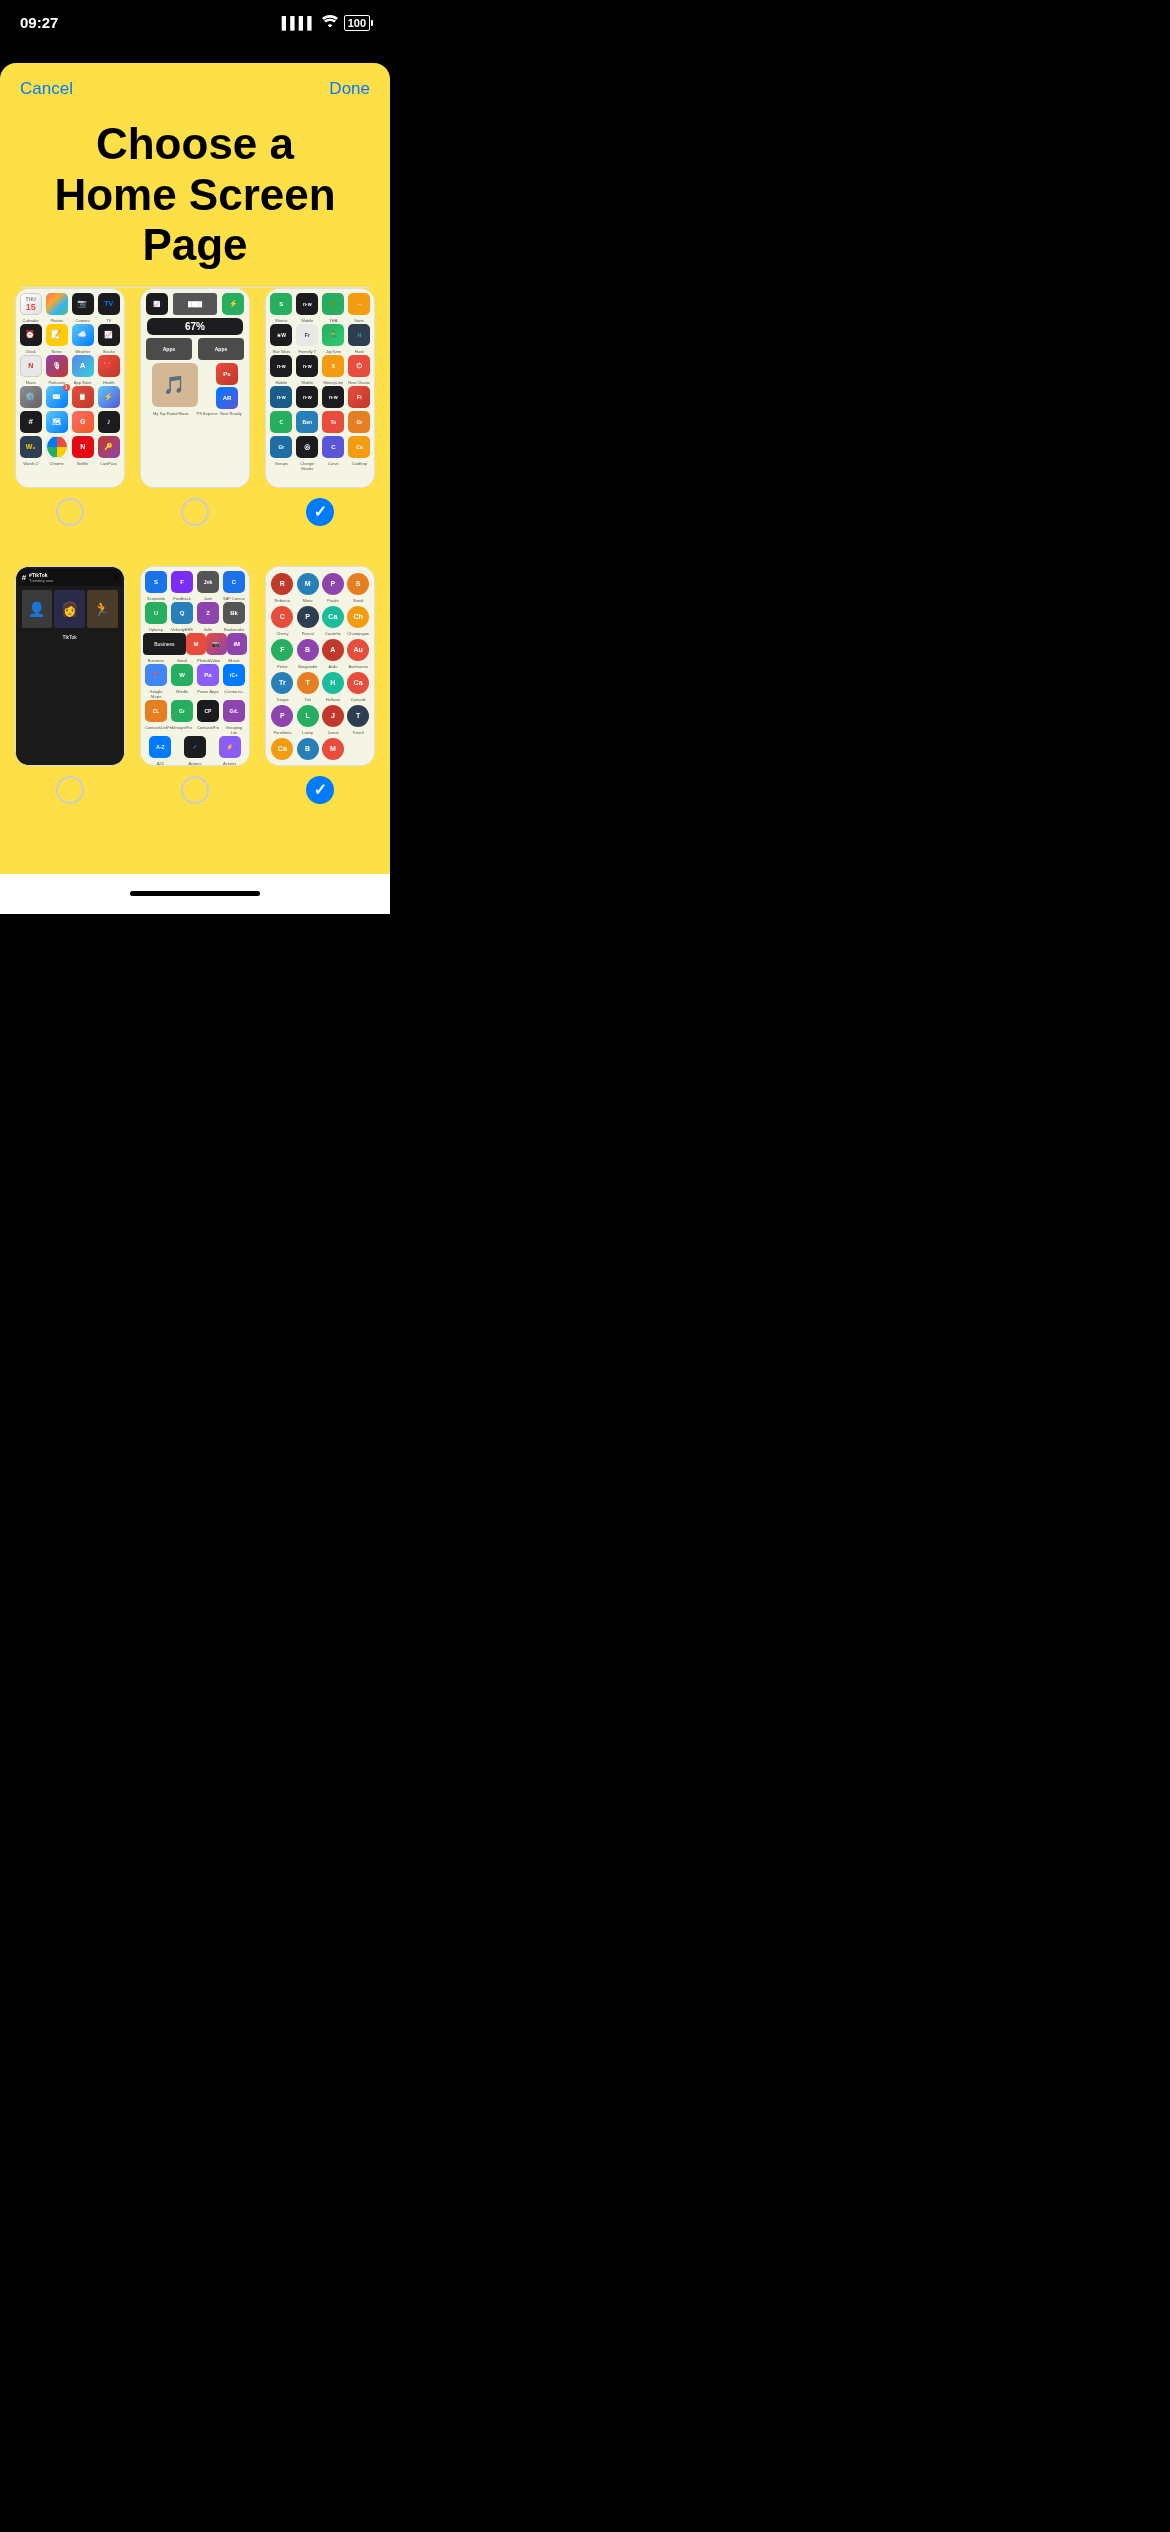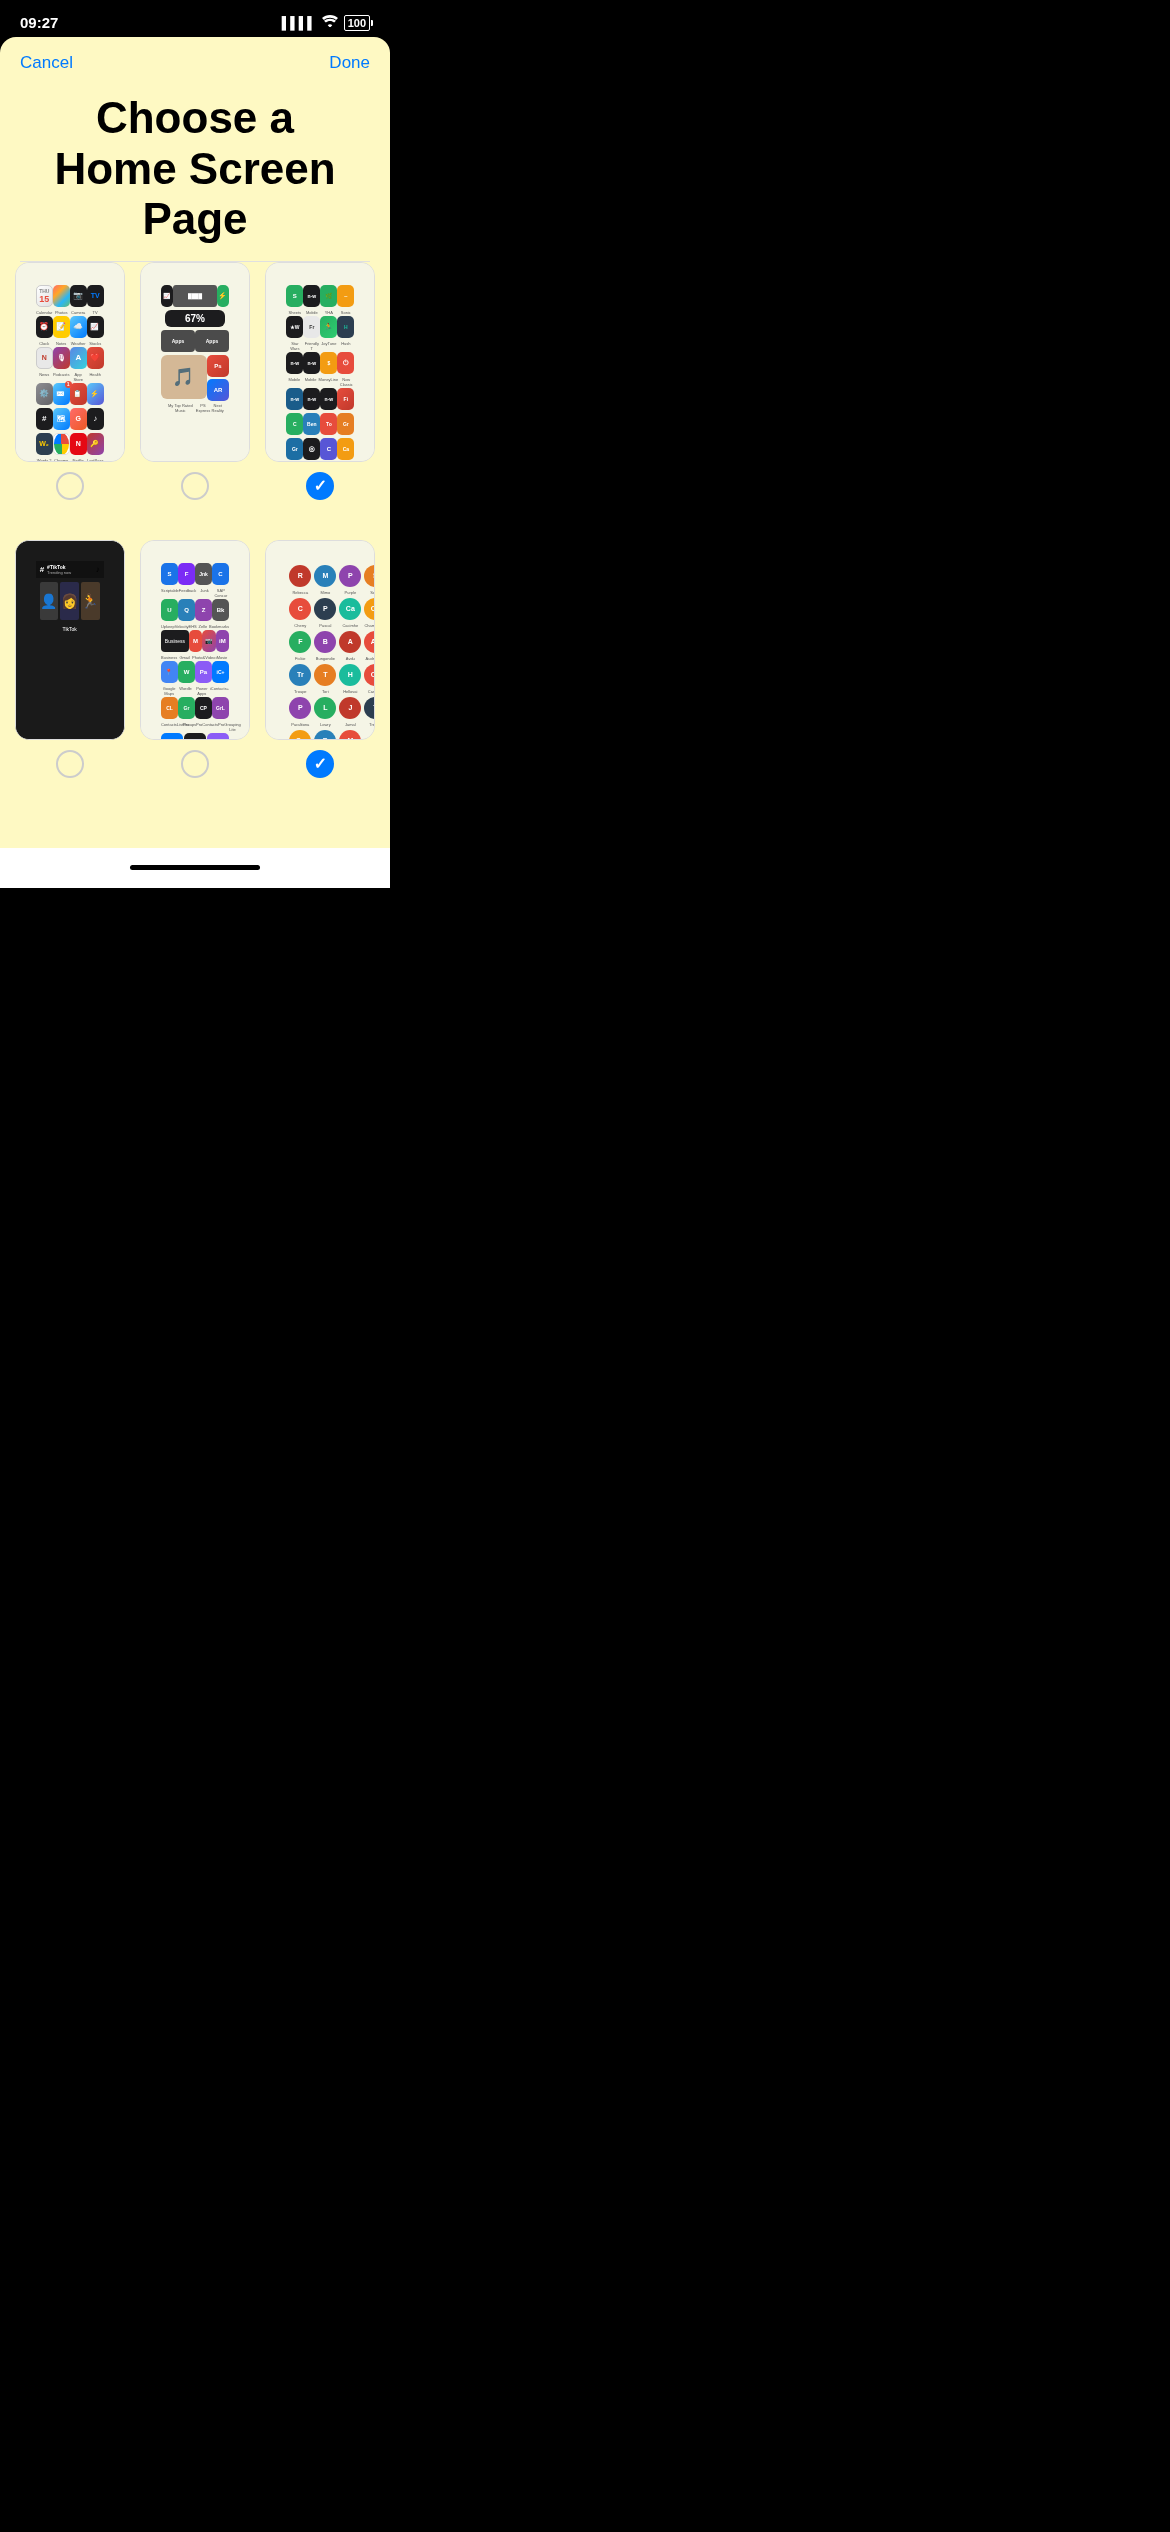--- a/index.html
+++ b/index.html
@@ -43,23 +43,24 @@
       position: absolute;
       right: -4px;
       width: 2px;
       height: 6px;
       background: #fff;
       border-radius: 0 1px 1px 0;
     }
 
     
     .sheet {
-      background: #fef9c3;
+      background: #fde047;
       border-radius: 16px 16px 0 0;
       min-height: 820px;
+      margin-top: 26px;
     }
 
     
     .nav-bar {
       display: flex;
       justify-content: space-between;
       align-items: center;
       padding: 16px 20px 10px;
     }
     .nav-cancel, .nav-done {
@@ -150,21 +151,21 @@
       font-size: 7px;
       color: #fff;
       font-weight: 700;
     }
 
     
     .thumb-screen {
       width: 100%;
       height: 100%;
       position: relative;
-      padding: 20px;
+      padding: 2px;
       overflow: hidden;
     }
 
     
     .pages-grid-lower {
       display: grid;
       grid-template-columns: repeat(3, 1fr);
       gap: 10px;
       padding: 20px 12px 10px;
     }

